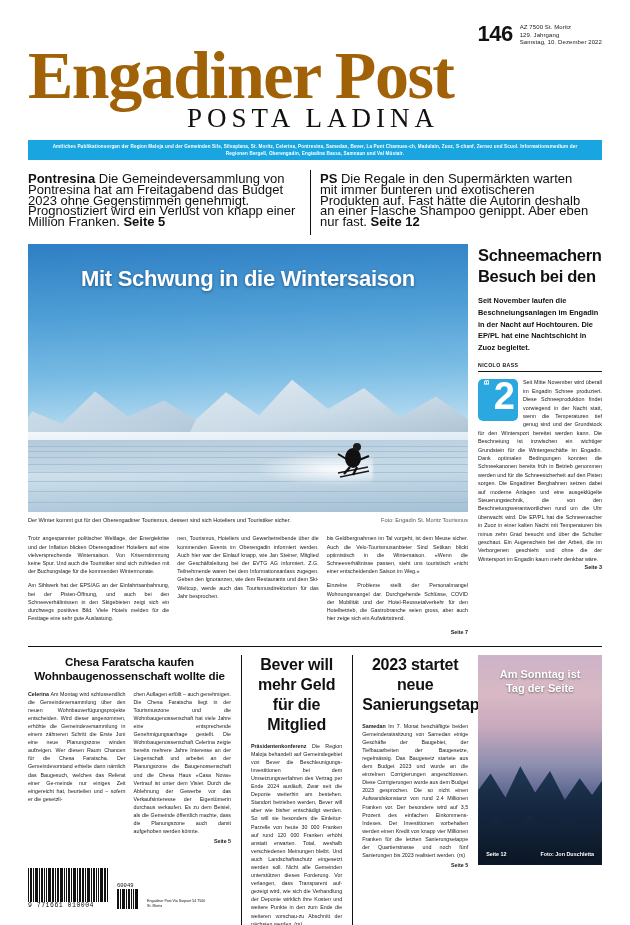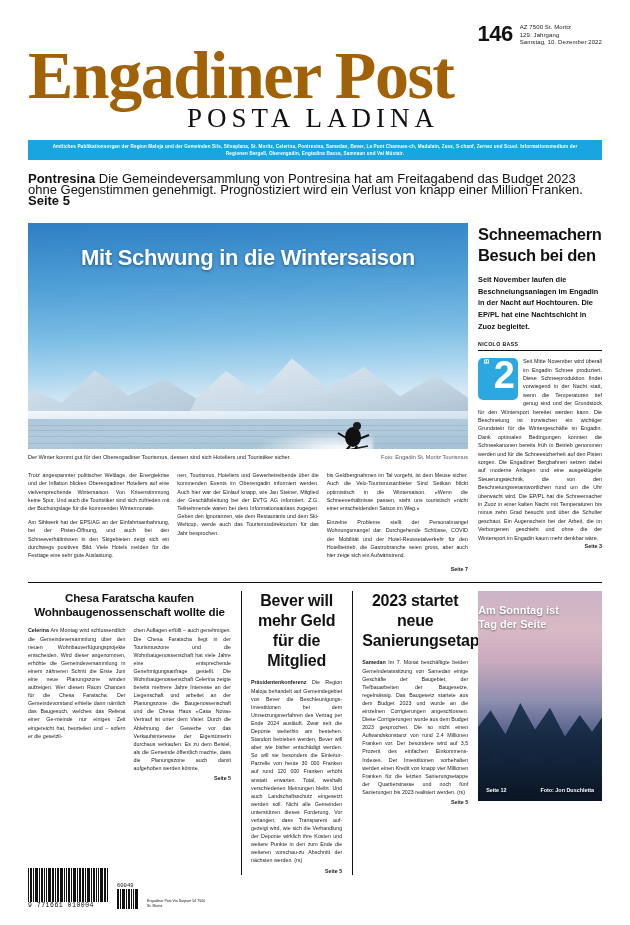--- a/index.html
+++ b/index.html
@@ -67,21 +67,21 @@
   }
   .teaser + .teaser { border-left: 1px solid #111; padding-left: 9px; }
   .teaser b { font-weight: bold; }
   .teaser .pg { font-weight: bold; }
 
   
   .main-grid { display: flex; margin-top: 9px; gap: 10px; }
   .col-photo { width: 440px; }
   .col-side  { width: 154px; }
 
-  .photo-box { position: relative; width: 440px; height: 226px; overflow: hidden; }
+  .photo-box { position: relative; width: 440px; height: 268px; overflow: hidden; }
   .sky {
     position: absolute; inset: 0;
     background: linear-gradient(178deg,#2e7fc4 0%,#4e9ed6 26%,#79bce4 48%,#a9d4ee 63%,#cfe6f4 74%,#e8f2f8 84%,#f4f8fb 100%);
   }
   .mtn-far {
     position: absolute; left: -20px; top: 120px; width: 300px; height: 90px;
     background: linear-gradient(160deg,#dfe9f1,#b9cddd 60%,#95b0c6);
     clip-path: polygon(0% 100%,8% 52%,18% 66%,29% 30%,40% 58%,52% 40%,63% 62%,76% 44%,88% 68%,100% 52%,100% 100%);
     opacity: .95;
   }
@@ -202,21 +202,21 @@
     position: absolute; left: 0; right: 0; bottom: 0; height: 120px;
     background: linear-gradient(180deg,#26405e,#13243c 60%,#0d1a2c);
     clip-path: polygon(0% 38%,10% 24%,22% 44%,34% 18%,46% 40%,58% 22%,70% 46%,82% 28%,92% 42%,100% 30%,100% 100%,0% 100%);
   }
   .promo .ridge2 {
     position: absolute; left: 0; right: 0; bottom: 0; height: 72px;
     background: linear-gradient(180deg,#1b2f4a,#0a1524);
     clip-path: polygon(0% 55%,14% 32%,28% 58%,42% 30%,56% 56%,70% 34%,84% 60%,100% 40%,100% 100%,0% 100%);
   }
   .promo-head {
-    position: absolute; left: 0; right: 0; top: 12px; 
+    position: absolute; left: 0; right: 0; top: 12px; text-align: center;
     color: #fff; font-weight: bold; font-size: 11px; line-height: 14px;
     text-shadow: 0 1px 2px rgba(0,0,0,.45);
   }
   .promo-foot {
     position: absolute; left: 8px; right: 8px; bottom: 8px;
     display: flex; justify-content: space-between;
     color: #fff; font-size: 5.4px; font-weight: bold;
     text-shadow: 0 1px 2px rgba(0,0,0,.6);
   }
 
@@ -252,20 +252,25 @@
     <div class="logo-sub">POSTA LADINA</div>
   </div>
 
   <div class="blue-bar">Amtliches Publikationsorgan der Region Maloja und der Gemeinden Sils, Silvaplana, St. Moritz, Celerina, Pontresina, Samedan, Bever, La Punt Chamues-ch, Madulain, Zuoz, S-chanf, Zernez und Scuol. Informationsmedium der Regionen Bergell, Oberengadin, Engiadina Bassa, Samnaun und Val Müstair.</div>
 
   <div class="teasers">
     <div class="teaser">
       <b>Pontresina</b>
       <span>Die Gemeindeversammlung von Pontresina hat am Freitagabend das Budget 2023 ohne Gegenstimmen genehmigt. Prognostiziert wird ein Verlust von knapp einer Million Franken.</span>
       <span class="pg">Seite 5</span>
+    </div>
+    <div class="teaser">
+      <b>PS</b>
+      <span>Die Regale in den Supermärkten warten mit immer bunteren und exotischeren Produkten auf. Fast hätte die Autorin deshalb an einer Flasche Shampoo genippt. Aber eben nur fast.</span>
+      <span class="pg">Seite 12</span>
     </div>
   </div>
 
   <div class="main-grid">
 
     <div class="col-photo">
       <div class="photo-box">
         <div class="sky"></div>
         <div class="mtn-far"></div>
         <div class="mtn-mid"></div>

